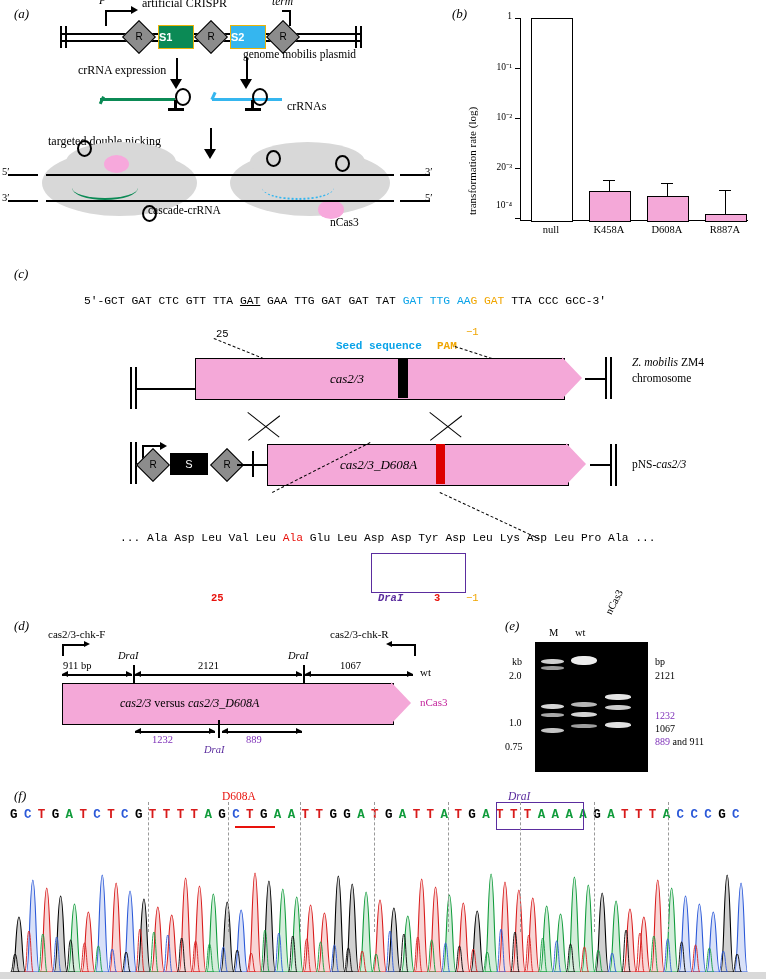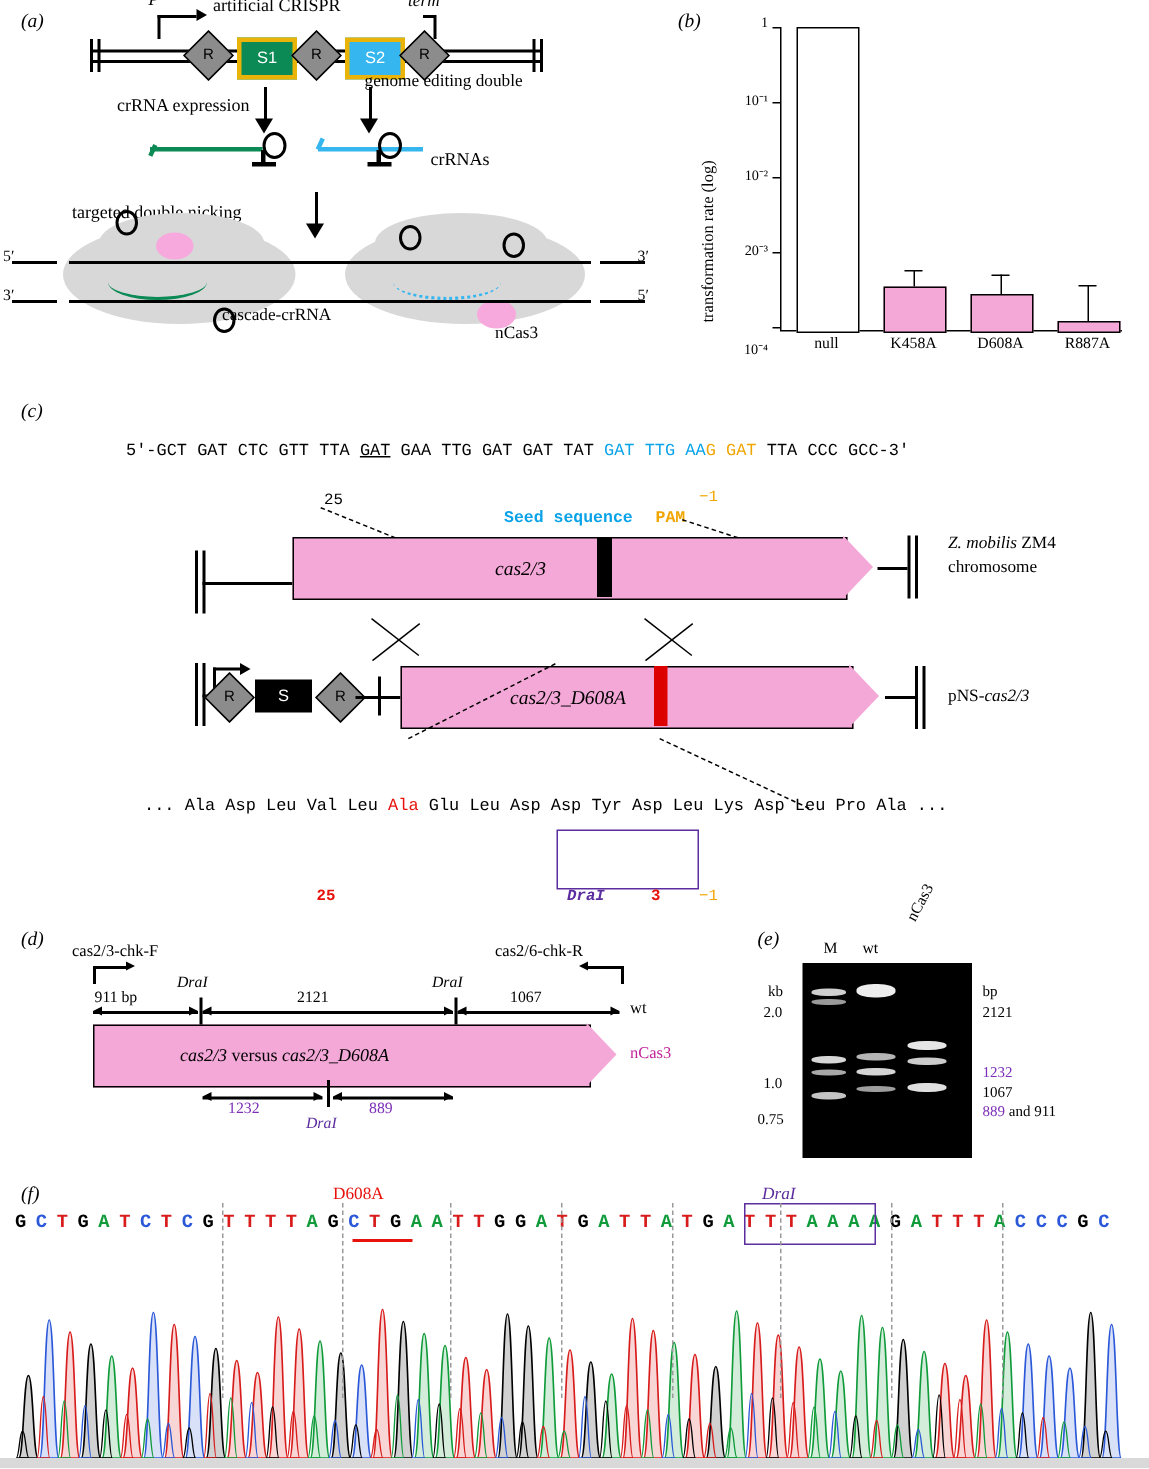--- a/index.html
+++ b/index.html
@@ -24,23 +24,23 @@
   .diamond{
     position:absolute;width:22px;height:22px;background:#8c8c8c;
     border:1px solid #000;transform:rotate(45deg);
   }
   .diamond span{
     display:block;transform:rotate(-45deg);
     text-align:center;line-height:22px;font-size:10px;
     font-family:"Liberation Sans",sans-serif;color:#000;
   }
   .boxS{
-    position:absolute;width:34px;height:22px;border:3px solid #eab308;
+    position:absolute;width:34px;height:22px;border:1px solid #eab308;
     font-family:"Liberation Sans",sans-serif;font-size:11px;color:#fff;
-    text-align:center;line-height:22px;
+    text-align:left;line-height:22px;font-weight:bold;
   }
   .s1{background:#0b8a55;}
   .s2{background:#35b6ef;}
   .arrow-down{
     position:absolute;width:0;height:0;border-left:6px solid transparent;
     border-right:6px solid transparent;border-top:10px solid #000;
   }
   .vline{position:absolute;background:#000;width:1.5px;}
   .hline{position:absolute;background:#000;height:1.5px;}
   .lbl{position:absolute;font-size:11.5px;font-family:"Liberation Serif",serif;}
@@ -143,21 +143,21 @@
     </div>
   <div class="boxS s1" style="left:158px;top:25px;"><span>S1</span></div>
   <div class="diamond" style="left:199px;top:25px;">
       <span>R</span>
     </div>
   <div class="boxS s2" style="left:230px;top:25px;"><span>S2</span></div>
   <div class="diamond" style="left:271px;top:25px;">
       <span>R</span>
     </div>
 
-  <div class="lbl" style="left:243px;top:48px;font-size:11.5px;">genome editing double</div>
+  <div class="lbl" style="left:243px;top:48px;font-size:11.5px;">genome mobilis plasmid</div>
 
   <div class="lbl" style="left:78px;top:63px;font-size:12px;">crRNA expression</div>
   <div class="vline" style="left:176px;top:58px;height:22px;"></div>
   <div class="arrow-down" style="left:170px;top:79px;"></div>
   <div class="vline" style="left:246px;top:58px;height:22px;"></div>
   <div class="arrow-down" style="left:240px;top:79px;"></div>
 
   <div class="abs" style="left:100px;top:98px;width:75px;height:3px;background:#0b8a55;"></div>
   <div class="abs" style="left:100px;top:98px;width:8px;height:8px;border-left:3px solid #0b8a55;border-bottom:0;transform:rotate(25deg);"></div>
   <div class="abs" style="left:175px;top:88px;width:12px;height:14px;border:2.5px solid #000;border-radius:50%;"></div>
@@ -215,21 +215,21 @@
 
   <div class="tick" style="left:63px;top:18px;"></div>
   <div class="ticklbl" style="left:32px;top:11px;width:28px;">1</div>
   <div class="tick" style="left:63px;top:68px;"></div>
   <div class="ticklbl" style="left:26px;top:60px;width:34px;">10⁻¹</div>
   <div class="tick" style="left:63px;top:118px;"></div>
   <div class="ticklbl" style="left:26px;top:110px;width:34px;">10⁻²</div>
   <div class="tick" style="left:63px;top:168px;"></div>
   <div class="ticklbl" style="left:26px;top:160px;width:34px;">20⁻³</div>
   <div class="tick" style="left:63px;top:218px;"></div>
-  <div class="ticklbl" style="left:26px;top:226px;width:34px;">10⁻⁴</div>
+  <div class="ticklbl" style="left:26px;top:198px;width:34px;">10⁻⁴</div>
 
   <div class="bar white" style="left:79px;top:18px;width:40px;height:202px;"></div>
   <div class="bar" style="left:137px;top:191px;width:40px;height:29px;"></div>
   <div class="bar" style="left:195px;top:196px;width:40px;height:24px;"></div>
   <div class="bar" style="left:253px;top:214px;width:40px;height:6px;"></div>
 
   <div class="err" style="left:157px;top:180px;height:11px;"></div>
   <div class="errcap" style="left:151px;top:180px;width:12px;"></div>
   <div class="err" style="left:215px;top:183px;height:13px;"></div>
   <div class="errcap" style="left:209px;top:183px;width:12px;"></div>
@@ -301,38 +301,38 @@
   <div class="abs" style="left:590px;top:196px;">
     <div class="hline" style="left:0px;top:6px;width:20px;"></div>
     <div class="vline" style="left:20px;top:-14px;height:42px;"></div>
     <div class="vline" style="left:25px;top:-14px;height:42px;"></div>
   </div>
   <div class="lbl" style="left:632px;top:196px;font-size:11.5px;">pNS-<span style="font-style:italic;">cas2/3</span></div>
 
   <div class="dash" style="left:272px;top:230px;width:110px;transform:rotate(-27deg);"></div>
   <div class="dash" style="left:440px;top:230px;width:110px;transform:rotate(25deg);"></div>
 
-  <div class="aa" style="left:96px;top:270px;">... Ala Asp Leu Val Leu <span class="red">Ala</span> Glu Leu Asp Asp Tyr Asp Leu Lys Asp Leu Pro Ala ...</div>
+  <div class="aa" style="left:120px;top:270px;">... Ala Asp Leu Val Leu <span class="red">Ala</span> Glu Leu Asp Asp Tyr Asp Leu Lys Asp Leu Pro Ala ...</div>
 
   <div class="seqrow red" style="left:211px;top:330px;font-size:10.5px;font-weight:bold;">25</div>
   <div class="abs" style="left:371px;top:291px;width:93px;height:38px;border:1.4px solid #5b2d9e;"></div>
   <div class="seqrow purple" style="left:378px;top:330px;font-size:10.5px;font-weight:bold;font-style:italic;">DraI</div>
   <div class="seqrow red" style="left:434px;top:330px;font-size:10.5px;font-weight:bold;">3</div>
   <div class="seqrow orange" style="left:466px;top:330px;font-size:10.5px;">−1</div>
 </div>
 
 <div id="panelD">
   <div class="panel-label" style="left:14px;top:0px;">(d)</div>
 
   <div class="lbl" style="left:48px;top:10px;font-size:11px;">cas2/3-chk-F</div>
   <div class="vline" style="left:62px;top:26px;height:12px;"></div>
   <div class="hline" style="left:62px;top:26px;width:22px;"></div>
   <div class="arrhead-r" style="left:84px;top:22.5px;"></div>
 
-  <div class="lbl" style="left:330px;top:10px;font-size:11px;">cas2/6-chk-R</div>
+  <div class="lbl" style="left:330px;top:10px;font-size:11px;">cas2/3-chk-R</div>
   <div class="vline" style="left:414px;top:26px;height:12px;"></div>
   <div class="hline" style="left:392px;top:26px;width:22px;"></div>
   <div class="arrhead-l" style="left:386px;top:22.5px;"></div>
 
   <div class="lbl" style="left:118px;top:32px;font-size:10.5px;font-style:italic;">DraI</div>
   <div class="vline" style="left:133px;top:47px;height:46px;"></div>
   <div class="lbl" style="left:288px;top:32px;font-size:10.5px;font-style:italic;">DraI</div>
   <div class="vline" style="left:303px;top:47px;height:46px;"></div>
 
   <div class="hline" style="left:62px;top:56px;width:70px;"></div>

